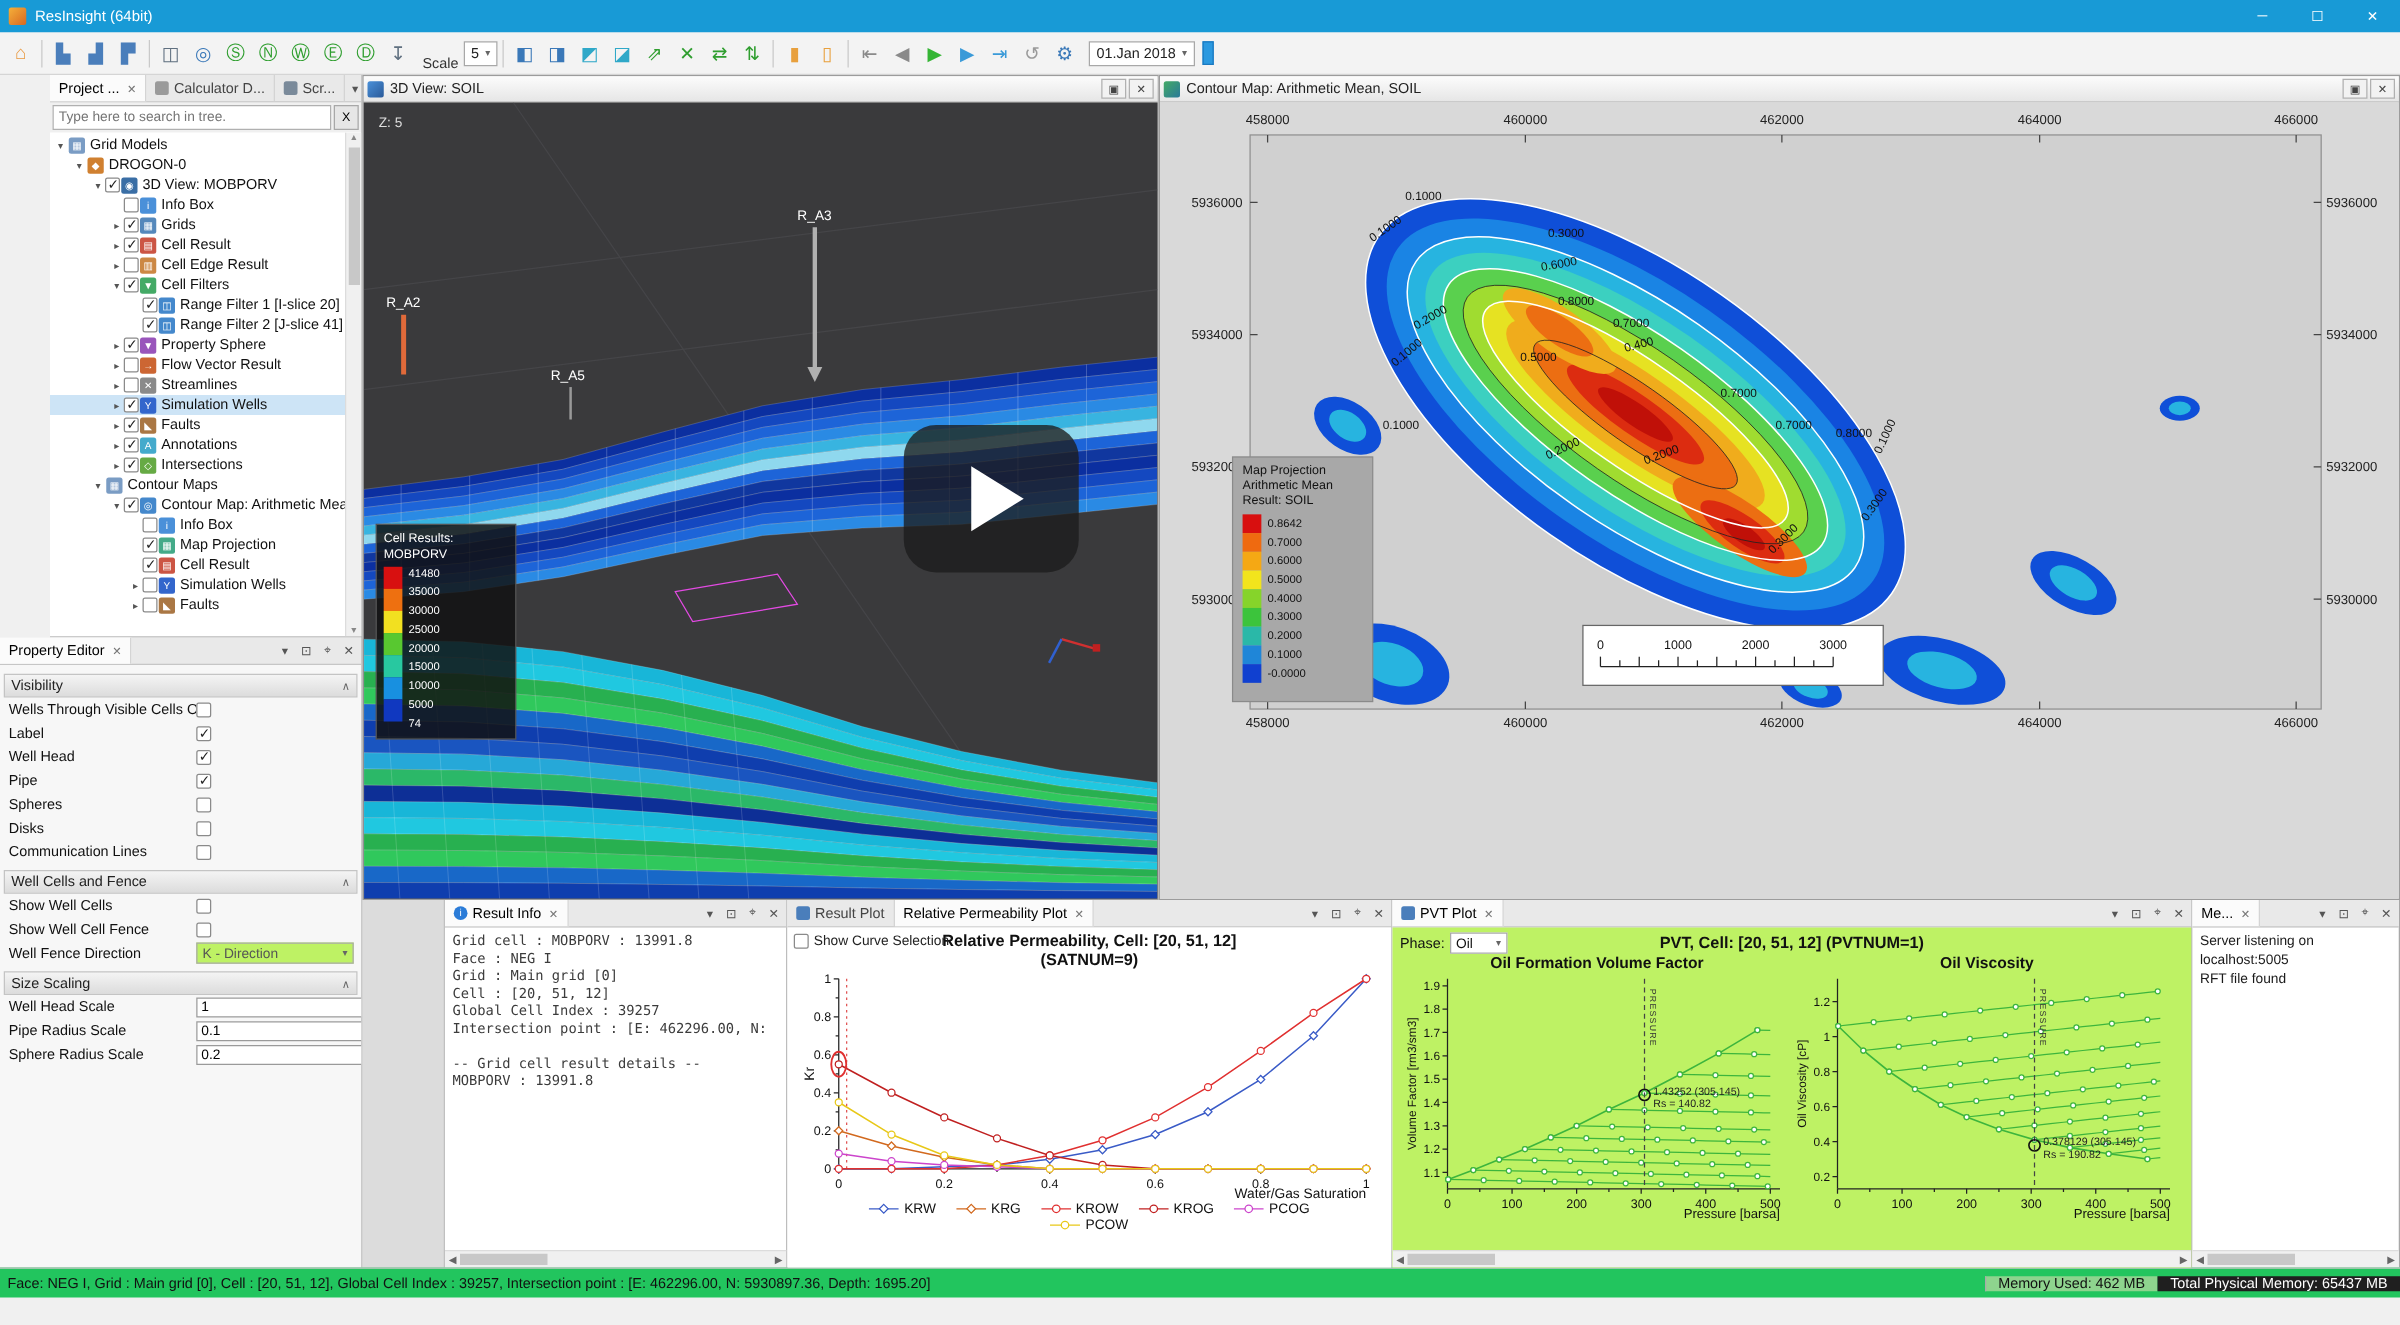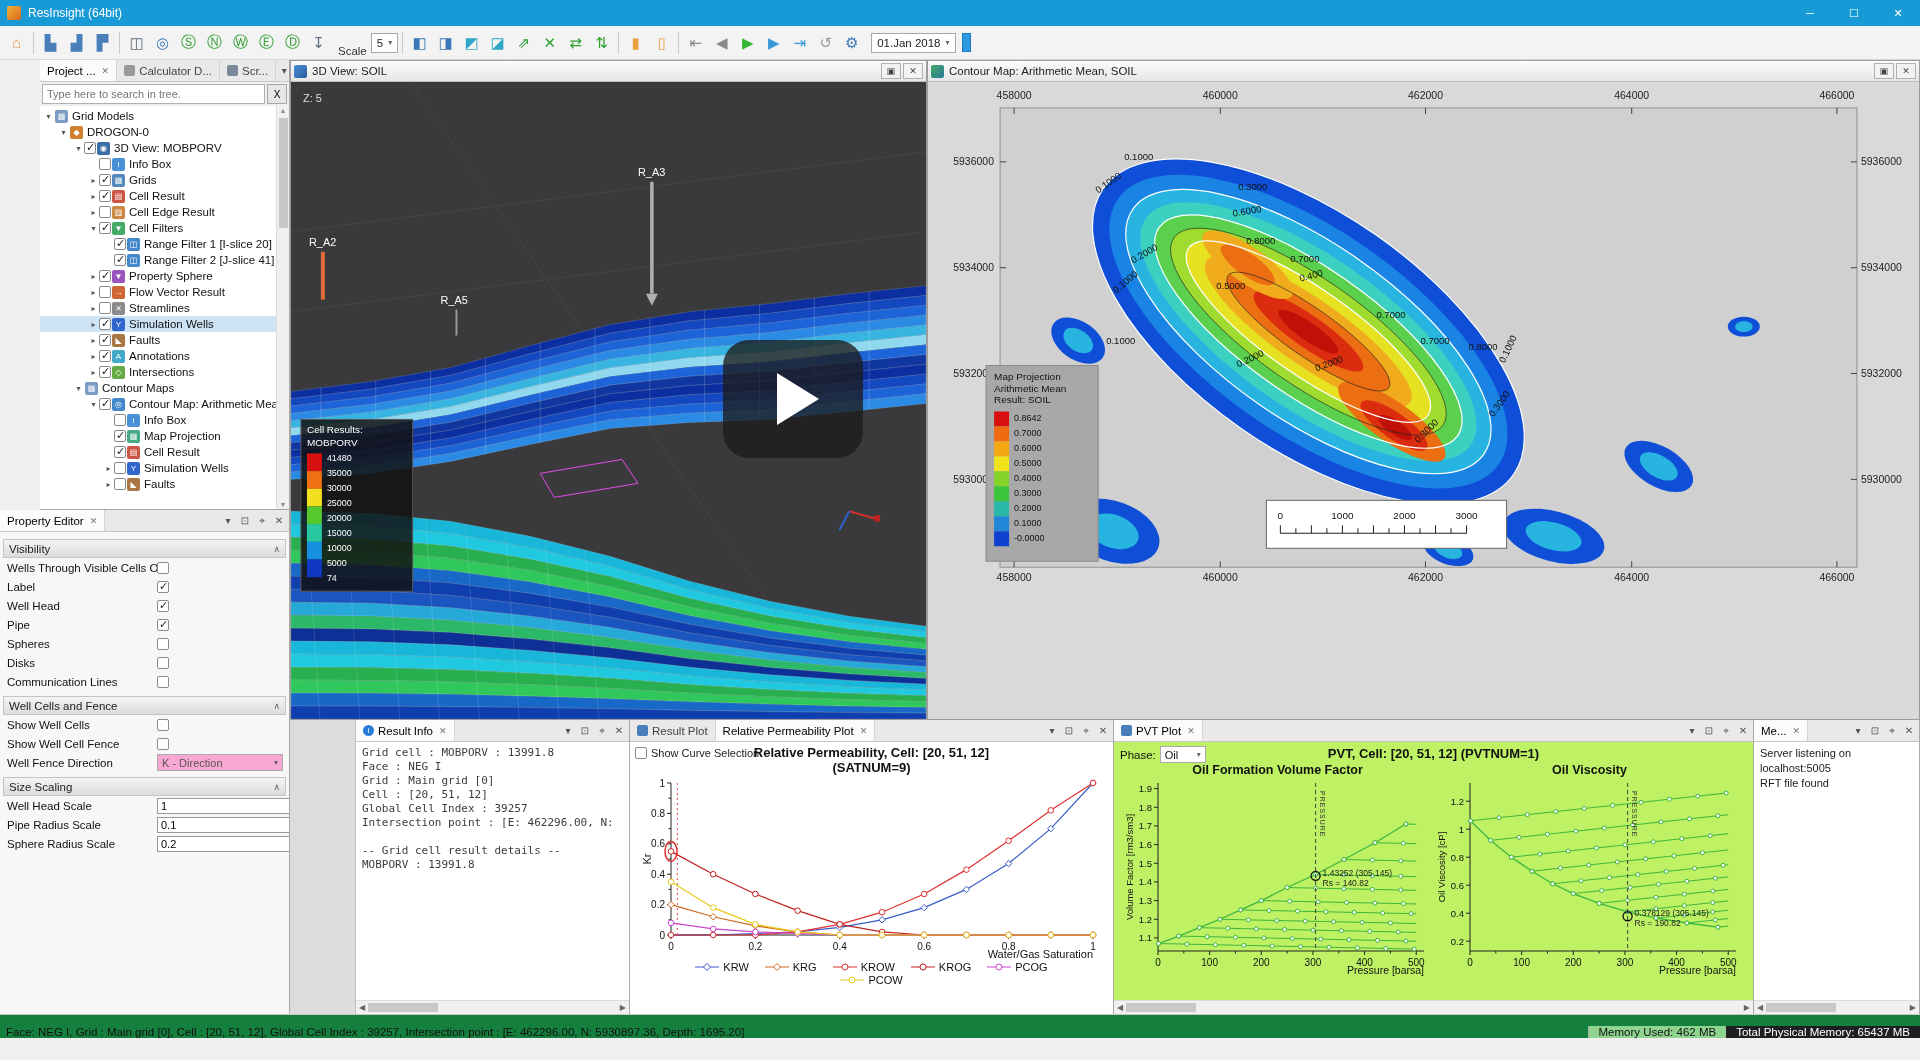--- a/index.html
+++ b/index.html
@@ -67,21 +67,21 @@
   .chk{width:12px;height:12px;border:1px solid #8a8a8a;background:#fff;border-radius:2px;position:relative;display:inline-block;flex:none;}
   .chk.checked::after{content:"✓";position:absolute;left:1px;top:-2px;font-size:11px;color:#222;}
 
   
   .prop-body{flex:1;background:#f7f7f7;padding:2px 3px;font-size:11.5px;overflow:hidden;}
   .sect-head{height:19px;background:linear-gradient(#f4f4f4,#dcdcdc);border:1px solid #c4c4c4;display:flex;align-items:center;padding:0 5px;margin-top:5px;color:#222;}
   .chev{margin-left:auto;font-size:9px;color:#666;}
   .prow{display:flex;align-items:center;height:19px;padding:0 3px 0 4px;}
   .plabel{flex:0 0 150px;white-space:nowrap;overflow:hidden;}
   .prow input{flex:1;height:16px;border:1px solid #9a9a9a;font-size:11px;padding:0 3px;font-family:inherit;}
-  .pselect{flex:1;height:17px;border:1px solid #aaa;background:#f9a8d4;color:#555;display:flex;align-items:center;padding:0 4px;justify-content:space-between;font-size:11px;}
+  .pselect{flex:1;height:17px;border:1px solid #aaa;background:#bef264;color:#555;display:flex;align-items:center;padding:0 4px;justify-content:space-between;font-size:11px;}
   .pselect.phase{flex:none;width:46px;background:#fff;color:#111;margin-left:4px;}
 
   
   .subwin{display:flex;flex-direction:column;border:1px solid #9c9c9c;background:#ececec;min-width:0;}
   .subwin-3d{flex:0 0 637px;}
   .subwin-contour{flex:1;}
   .subwin-title{height:21px;display:flex;align-items:center;gap:5px;padding:0 3px;background:linear-gradient(#fcfcfc,#e6e6e6);border-bottom:1px solid #c0c0c0;font-size:11.5px;color:#222;flex:none;}
   .swicon{width:13px;height:13px;border-radius:2px;flex:none;}
   .sw3d{background:linear-gradient(135deg,#4a90d9,#2a5a99);}
   .swmap{background:linear-gradient(135deg,#44aa66,#2a7a99);}
@@ -113,21 +113,21 @@
   .pvt-body{flex:1;position:relative;background:#bef264;display:flex;flex-direction:column;overflow:hidden;}
   .pvt-toprow{position:absolute;left:6px;top:4px;display:flex;align-items:center;font-size:11.5px;z-index:2;}
   .pvt-title{text-align:center;font-weight:bold;font-size:13px;margin-top:4px;flex:none;}
   .pvt-charts{display:flex;justify-content:center;gap:4px;flex:none;}
   .pvt-chart{display:flex;flex-direction:column;align-items:center;}
   .pvt-ctitle{font-weight:bold;font-size:12.5px;margin-top:2px;}
   #svgfvf,#svgvisc{width:308px;height:200px;}
   .msg-body{flex:1;font-size:11px;padding:4px 6px;color:#1a1a1a;line-height:15px;overflow:hidden;}
 
   
-  .statusbar{height:24px;background:#15803d;border-top:1px solid #c6c6c6;display:flex;align-items:flex-end;font-size:11.5px;color:#111;flex:none;}
+  .statusbar{height:24px;background:#22c55e;border-top:1px solid #c6c6c6;display:flex;align-items:center;font-size:11.5px;color:#111;flex:none;}
   .sb-left{flex:1;display:flex;align-items:center;padding:0 6px;white-space:nowrap;overflow:hidden;}
   .sb-right{display:flex;flex:none;}
   .sb-mem{display:flex;align-items:center;background:#8ed48e;padding:0 10px;border-left:1px solid #aaa;white-space:nowrap;}
   .sb-total{display:flex;align-items:center;background:#1f1f1f;color:#fff;padding:0 10px;white-space:nowrap;}
 </style>
 </head>
 <body>
 
 <div class="app">
   <div class="titlebar">

